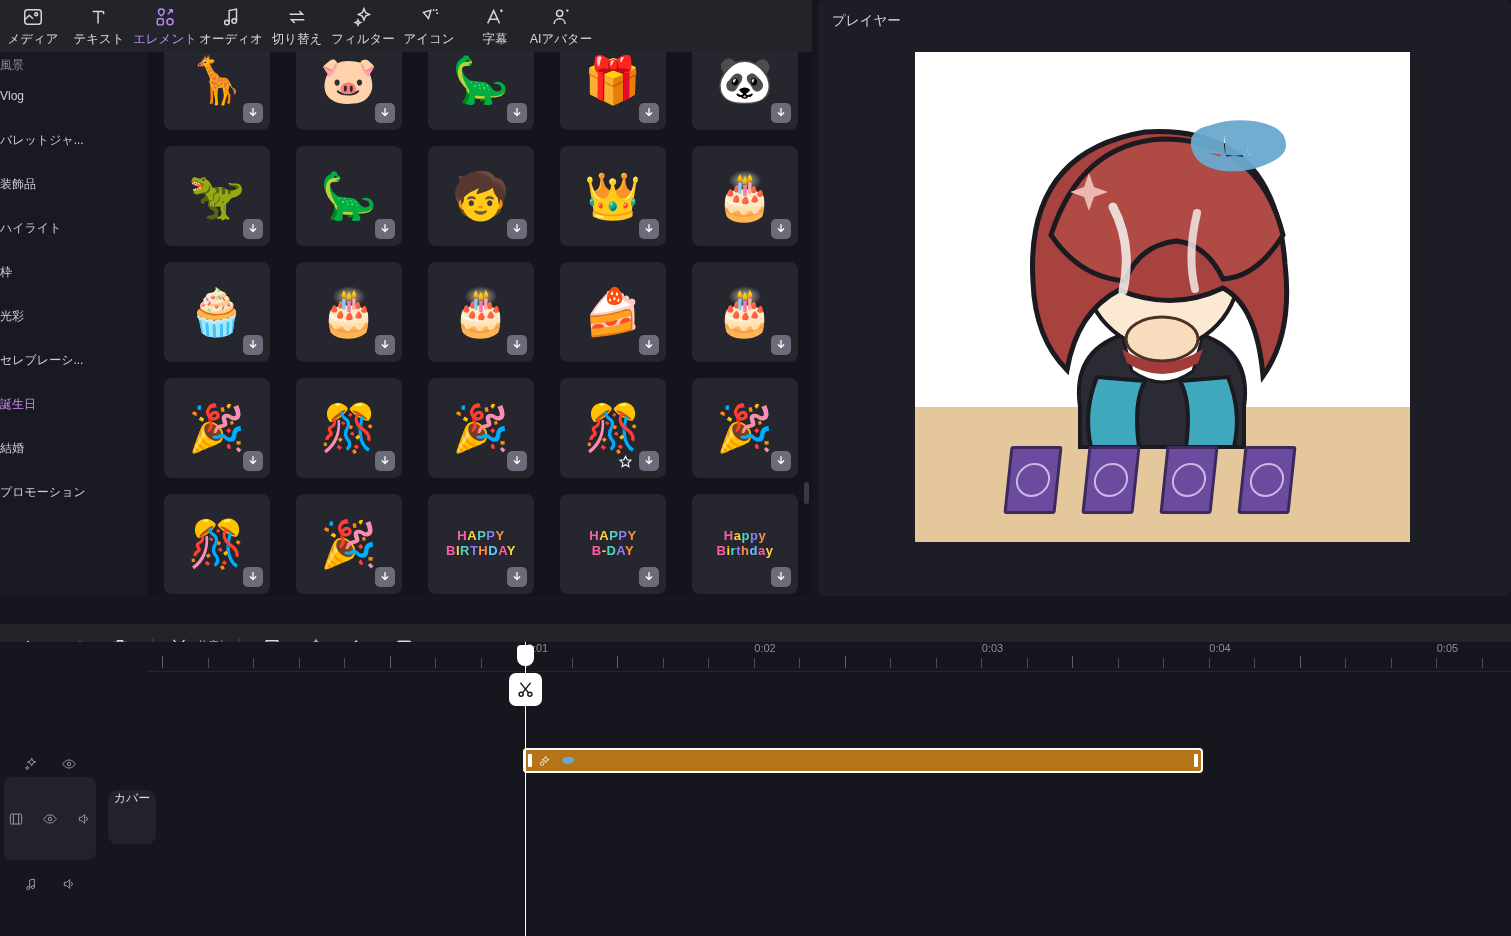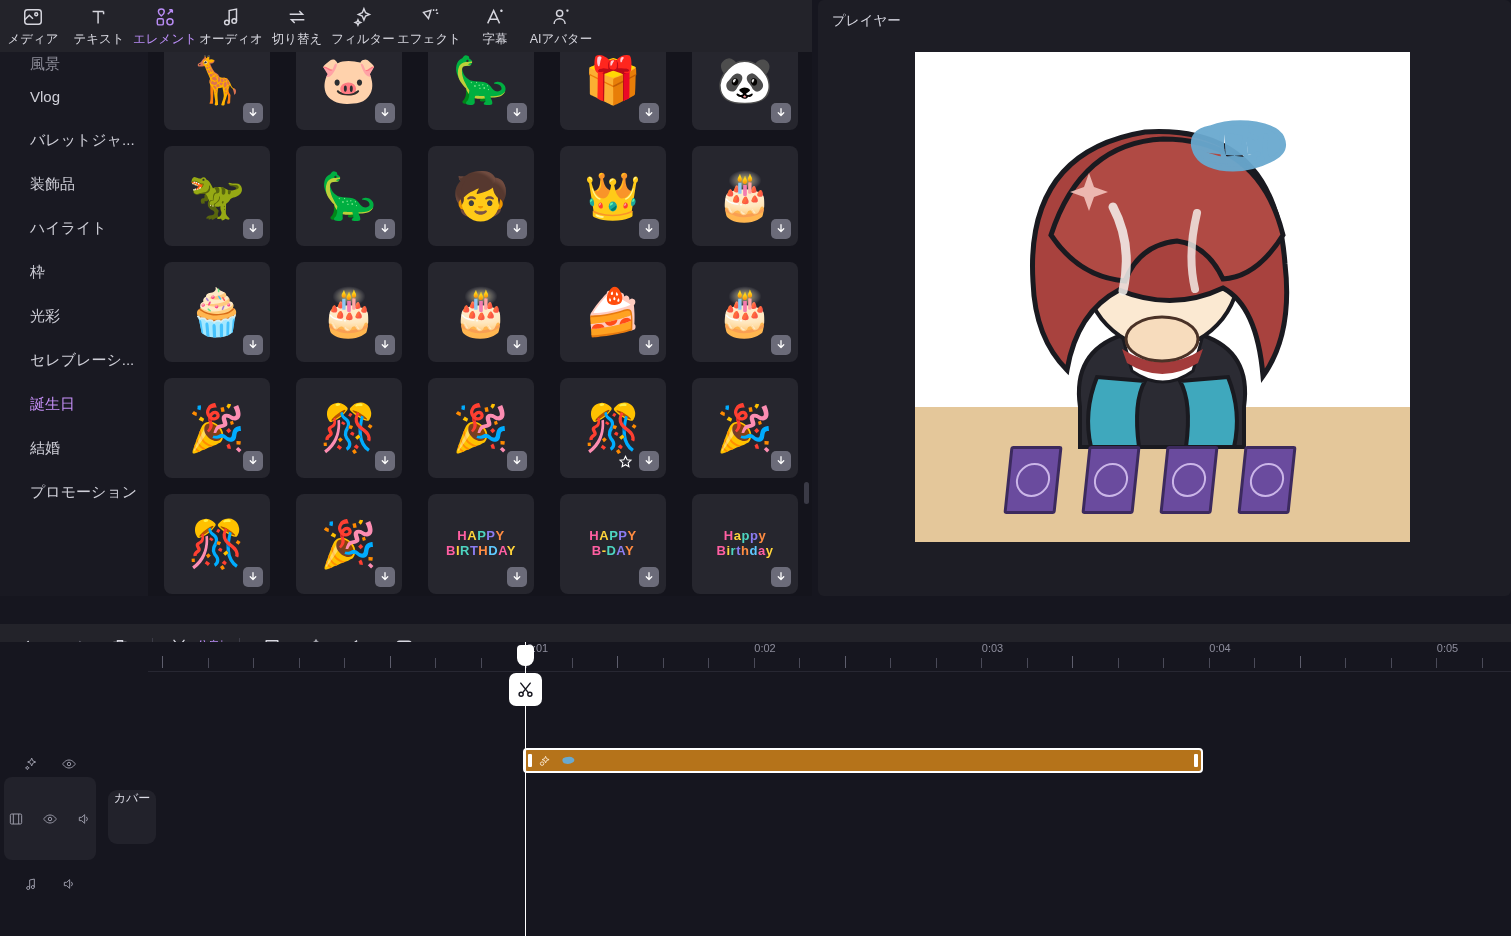--- a/index.html
+++ b/index.html
@@ -28,22 +28,22 @@
   .tb-item.active { color: #b98cf5; }
   .tb-item.active svg { stroke: #b98cf5; fill: none; }
   .tb-item svg { stroke: #d6d6de; fill: none; stroke-width: 1.6; }
 
   
   .catbar {
     position: absolute; left: 0; top: 52px; width: 148px; height: 544px;
     background: #191922; overflow: hidden; padding-top: 0;
   }
   .cat-item {
-    height: 44px; display: flex; align-items: center; padding-left: 30px;
-    font-size: 15px; color: #cfcfd8; cursor: pointer; white-space: nowrap;
+    height: 44px; display: flex; align-items: center; 
+    font-size: 12px; color: #cfcfd8; cursor: pointer; white-space: nowrap;
   }
   .cat-item.active { color: #c58ff7; }
   .cat-item.clipped { height: 22px; align-items: flex-end; color:#8d8d99; overflow:hidden;}
 
   
   .gridpane {
     position: absolute; left: 148px; top: 52px; width: 664px; height: 544px;
     background: #14141c; overflow: hidden;
   }
   .grid {
@@ -196,21 +196,21 @@
       </span>
       <span class="tb-lbl">フィルター</span>
     </div>
     <div class="tb-item">
       <span class="tb-ico">
         <svg width="22" height="22" viewBox="0 0 24 24">
             <path d="M6 7l8-2.2-2.6 8.8z"></path>
             <path d="M17 5.5v-2M20 8h2M19.4 5.2l1.5-1.5"></path>
           </svg>
       </span>
-      <span class="tb-lbl">エフェクト</span>
+      <span class="tb-lbl">アイコン</span>
     </div>
     <div class="tb-item">
       <span class="tb-ico">
         <svg width="22" height="22" viewBox="0 0 24 24">
             <path d="M4 19L10.5 5 17 19M6.6 14.4h7.8"></path>
             <path d="M19 6.5v-2.6M17.7 5.2h2.6"></path>
           </svg>
       </span>
       <span class="tb-lbl">字幕</span>
     </div>

